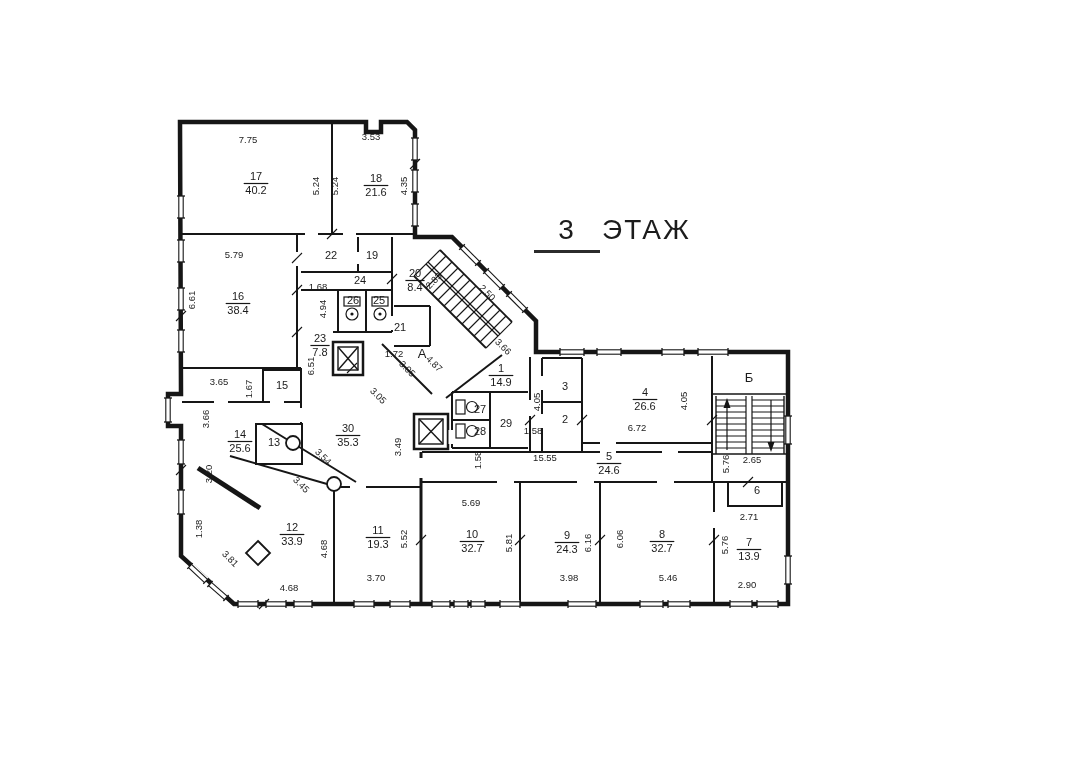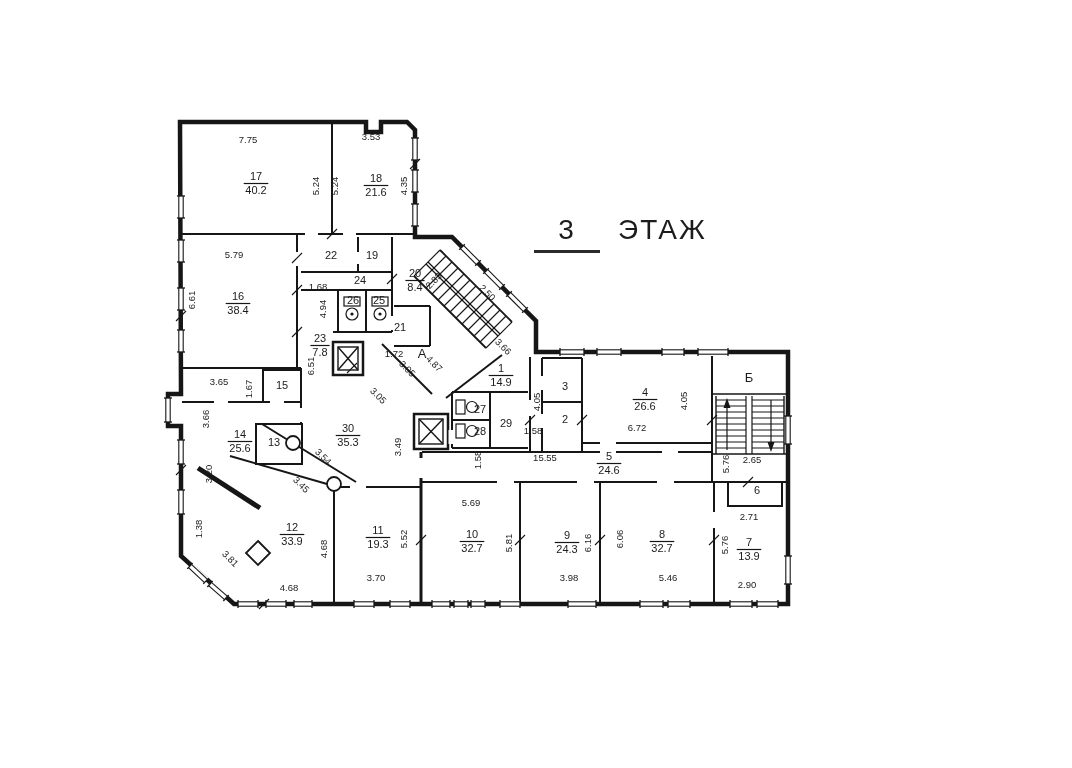--- a/index.html
+++ b/index.html
@@ -3,21 +3,21 @@
 <meta charset="utf-8">
 <style>
   html,body{margin:0;padding:0;background:#ffffff;}
   #stage{position:relative;width:1072px;height:768px;background:#ffffff;
          font-family:"Liberation Sans",sans-serif;overflow:hidden;}
   #plan-svg{position:absolute;left:0;top:0;}
   #floor-title{position:absolute;left:534px;top:214px;display:flex;align-items:baseline;
                color:#1c1c1c;font-size:28px;letter-spacing:2px;}
   #floor-title .num{display:inline-block;width:66px;text-align:center;
                     border-bottom:3px solid #2b2b2b;padding-bottom:4px;}
-  #floor-title .word{margin-left:18px;}
+  #floor-title .word{margin-left:2px;}
   text{fill:#1b1b1b;}
 </style>
 </head>
 <body>
 
 <div id="stage">
   <svg id="plan-svg" width="1072" height="768" viewBox="0 0 1072 768">
     <g id="walls">
         <path d="M180,122 H366 V132 H381 V122 H407 L415,130 V237 H452 L536,321 V352 H788 V604 H234 L181,556 V426 H168 V394 H181 Z" fill="none" stroke="#161616" stroke-width="4.5" stroke-linejoin="miter"></path>
         <line x1="182" y1="234" x2="414" y2="234" stroke="#161616" stroke-width="2" stroke-linecap="butt"></line>

